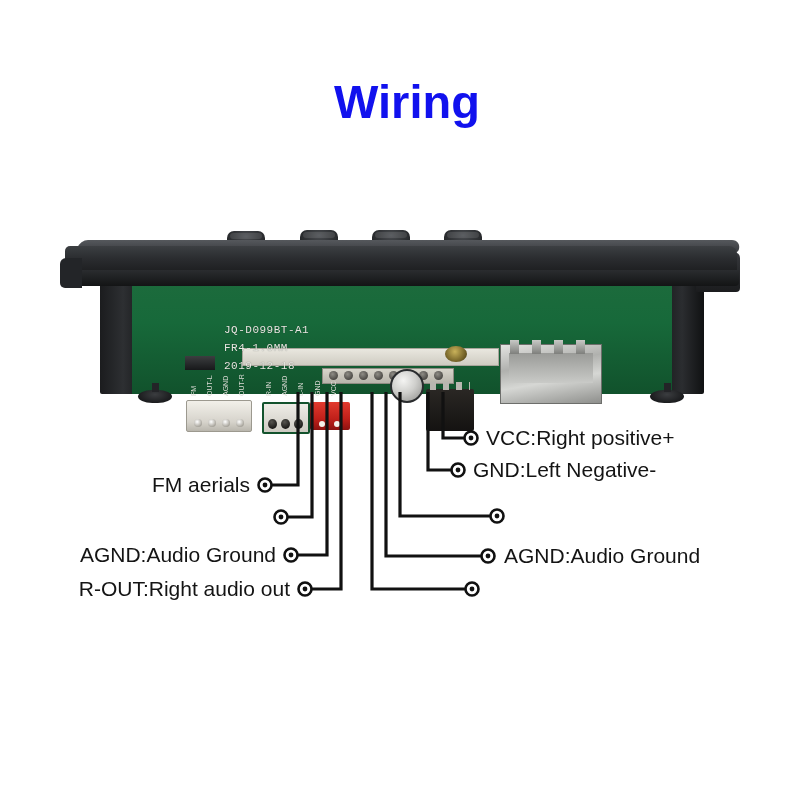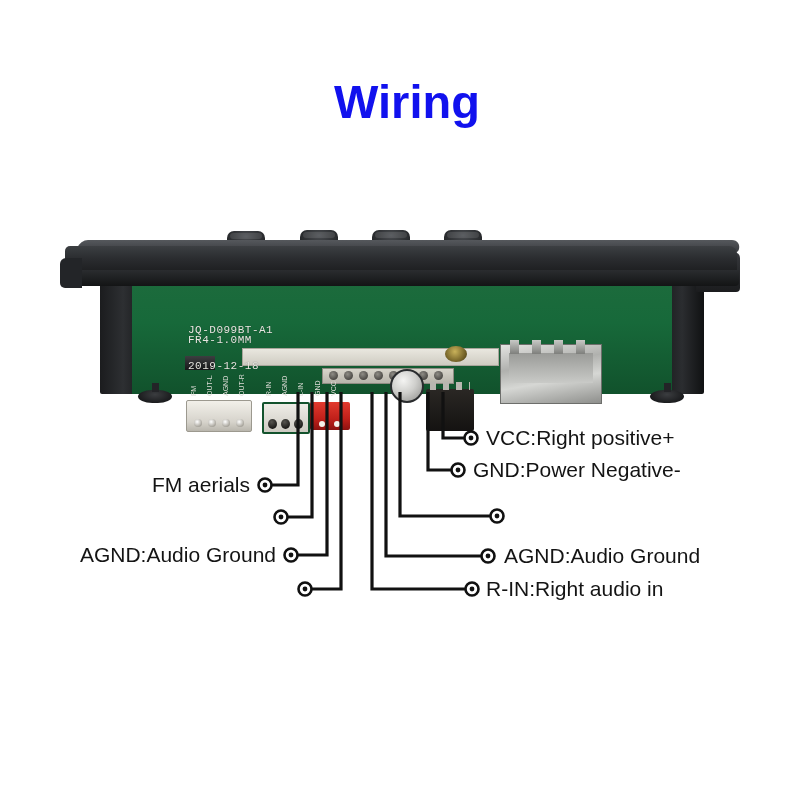--- a/index.html
+++ b/index.html
@@ -167,21 +167,21 @@
     background:linear-gradient(180deg,#efede7 0%,#cdcac2 100%);
     border:2px solid #13532d;border-radius:2px;
   }
   .midcon .mp{
     position:absolute;bottom:3px;width:9px;height:10px;border-radius:50%;
     background:radial-gradient(circle at 40% 30%,#56544f 0%,#191816 75%);
   }
   .silk{
     position:absolute;color:#e8e8e2;
     font-family:"Liberation Mono", monospace;font-size:11px;letter-spacing:.5px;
-    white-space:nowrap;text-shadow:0 0 1px rgba(0,0,0,.5);
+    white-space:nowrap;text-shadow:0 0 1px rgba(0,0,0,.5);margin-left:36px;
   }
   .silk-v{
     position:absolute;color:#dcdcd6;font-family:"Liberation Sans", sans-serif;
     font-size:7px;white-space:nowrap;
     transform:rotate(-90deg);transform-origin:0 0;
   }
 
   
   .leaders{position:absolute;left:0;top:0;width:800px;height:800px;pointer-events:none;}
 
@@ -232,21 +232,21 @@
 
       <div class="usb">
         <div class="usb-in"></div>
       </div>
       <div class="usb-leg" style="left:378px;"></div>
       <div class="usb-leg" style="left:400px;"></div>
       <div class="usb-leg" style="left:422px;"></div>
       <div class="usb-leg" style="left:444px;"></div>
 
       <div class="silk" style="left:56px;top:40px">JQ-D099BT-A1</div>
-      <div class="silk" style="left:56px;top:50px">FR4-1.0MM</div>
+      <div class="silk" style="left:56px;top:58px">FR4-1.0MM</div>
       <div class="silk" style="left:56px;top:76px">2019-12-18</div>
 
       <div class="silk-v" style="left:58px;top:112px">FM</div>
       <div class="silk-v" style="left:74px;top:112px">OUT-L</div>
       <div class="silk-v" style="left:90px;top:112px">AGND</div>
       <div class="silk-v" style="left:106px;top:112px">OUT-R</div>
       <div class="silk-v" style="left:133px;top:112px">R-IN</div>
       <div class="silk-v" style="left:149px;top:112px">AGND</div>
       <div class="silk-v" style="left:165px;top:112px">L-IN</div>
       <div class="silk-v" style="left:182px;top:112px">GND</div>
@@ -334,19 +334,19 @@
         </g>
       <g>
           <circle cx="472" cy="589" r="6.5" fill="#fff" stroke="#111" stroke-width="2.6"></circle>
           <circle cx="472" cy="589" r="2.4" fill="#111"></circle>
         </g>
     </g>
   </svg>
 
   <div class="lbl r" style="right:550px;top:474px">FM aerials</div>
   <div class="lbl r" style="right:524px;top:544px">AGND:Audio Ground</div>
+  <div class="lbl r" style="right:510px;top:578px">R-OUT:Right audio out</div>
 
   <div class="lbl" style="left:486px;top:427px">VCC:Right positive+</div>
-  <div class="lbl" style="left:473px;top:459px">GND:Power Negative-</div>
+  <div class="lbl" style="left:473px;top:459px">GND:Left Negative-</div>
   <div class="lbl" style="left:504px;top:545px">AGND:Audio Ground</div>
-  <div class="lbl" style="left:486px;top:578px">R-IN:Right audio in</div>
 
 </div>
 
 </body></html>

